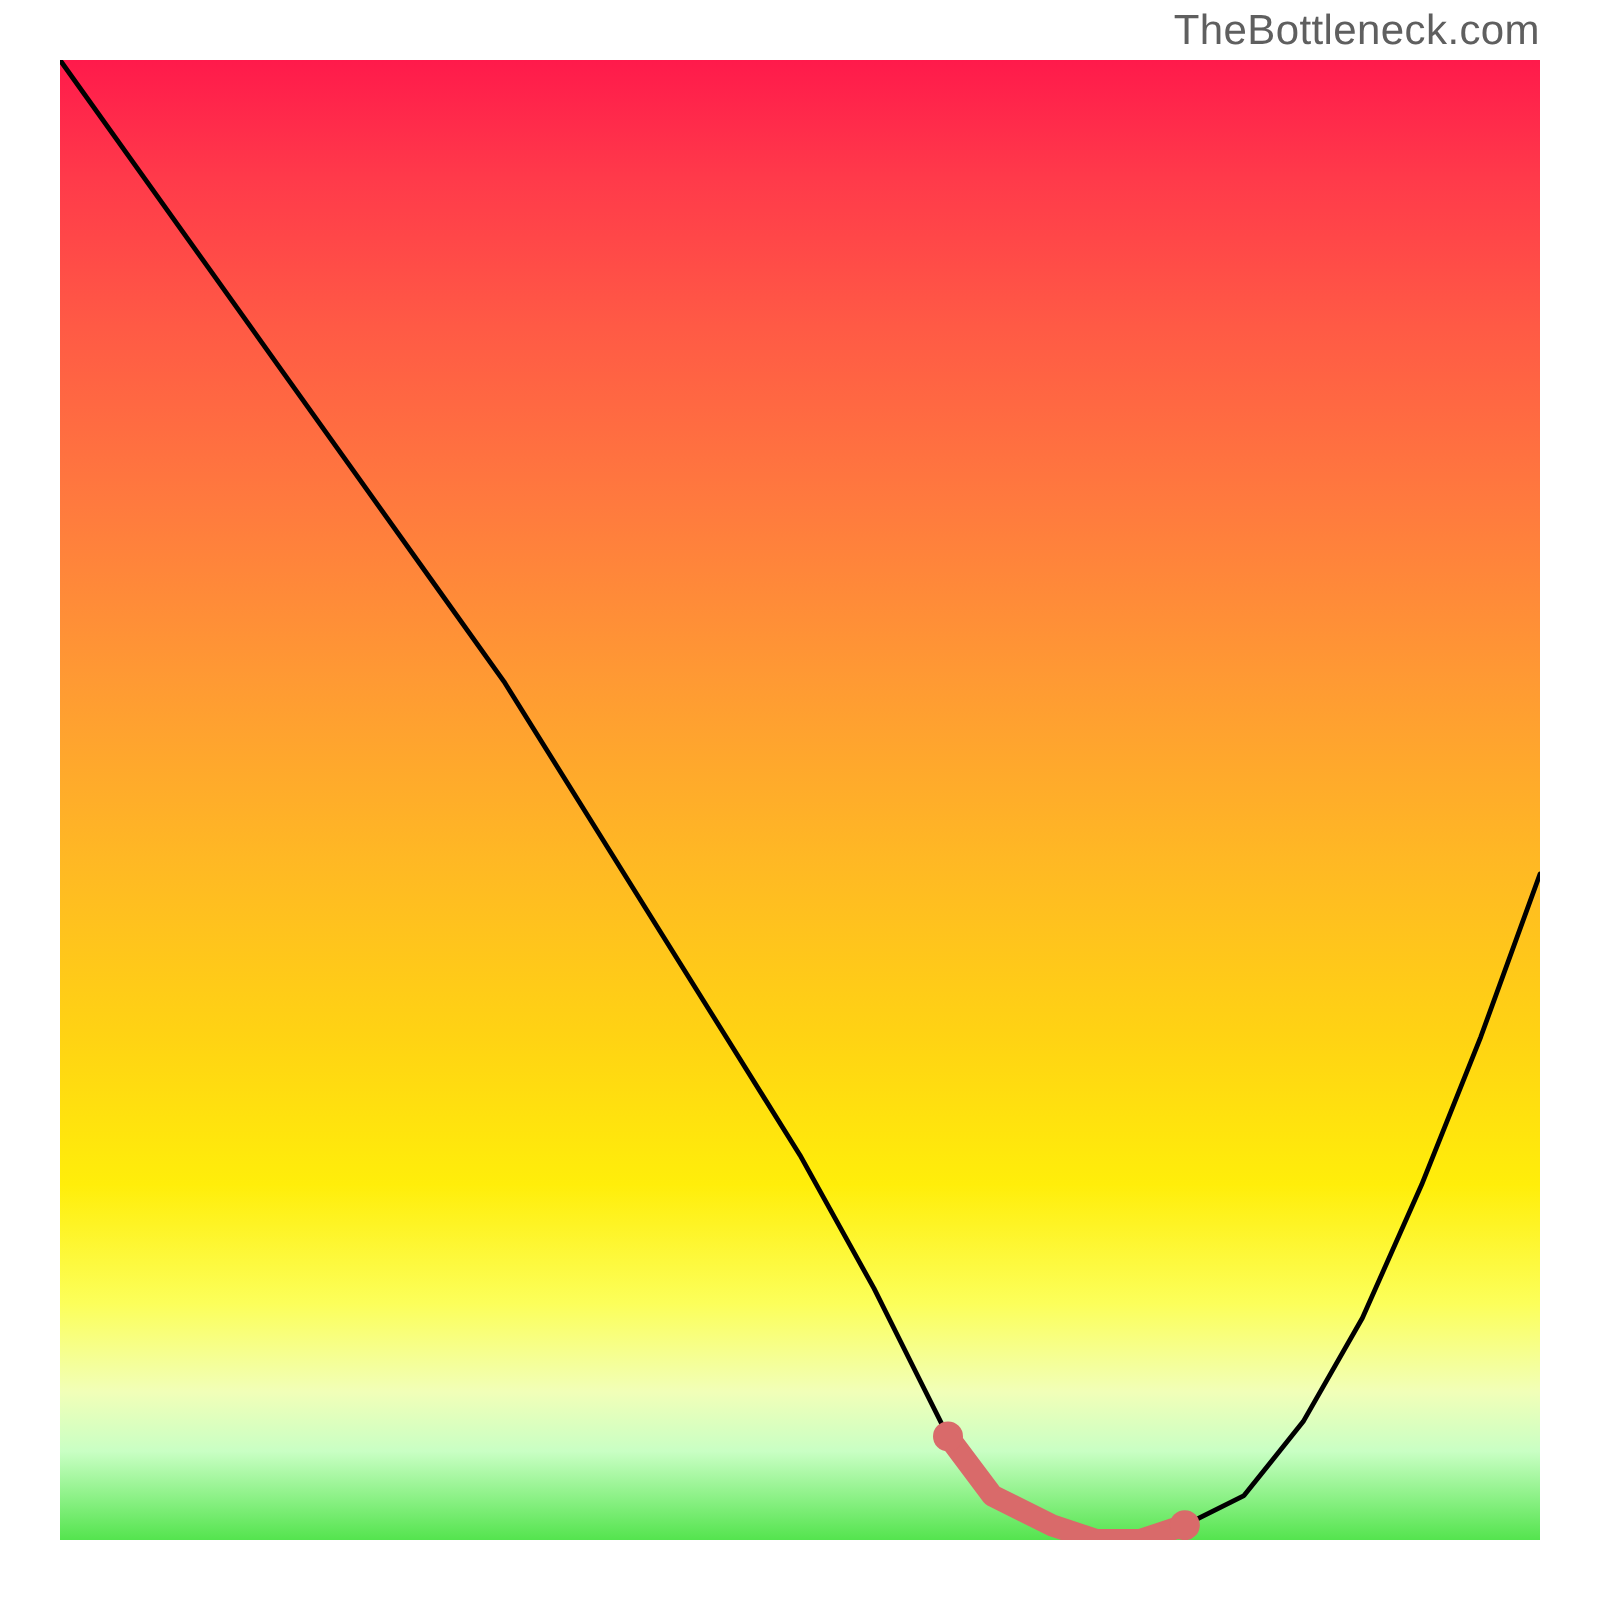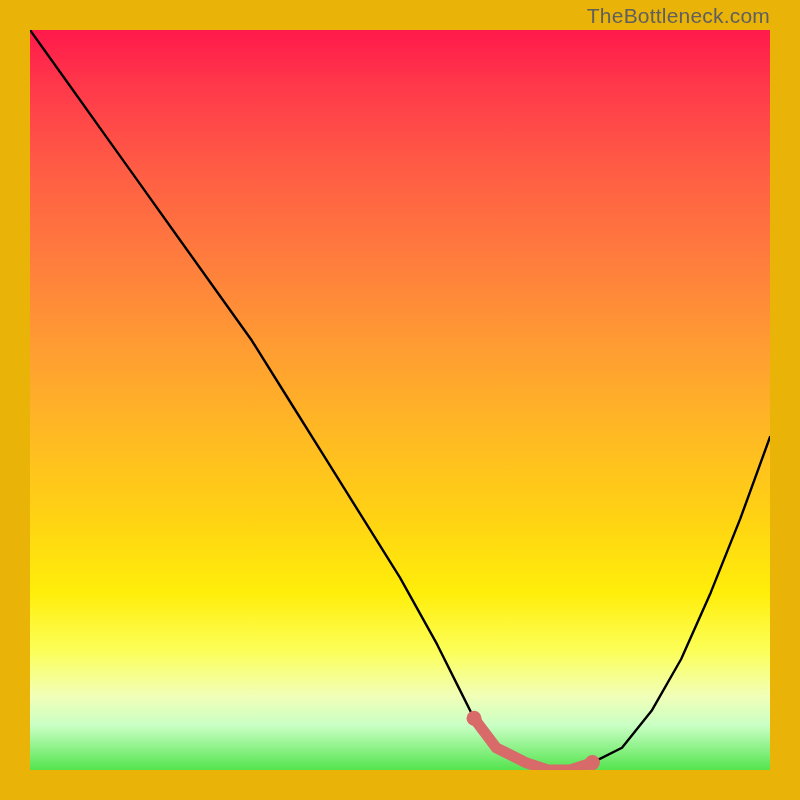--- a/index.html
+++ b/index.html
@@ -7,21 +7,21 @@
     padding: 0;
     width: 800px;
     height: 800px;
     background: #000;
     overflow: hidden;
     font-family: Arial, Helvetica, sans-serif;
   }
   .frame {
     position: absolute;
     inset: 0;
-    background: #eab308;
+    background: #ffffff;
   }
   .plot-area {
     position: absolute;
     left: 30px;
     top: 30px;
     width: 740px;
     height: 740px;
     
     background: linear-gradient(
       to bottom,

